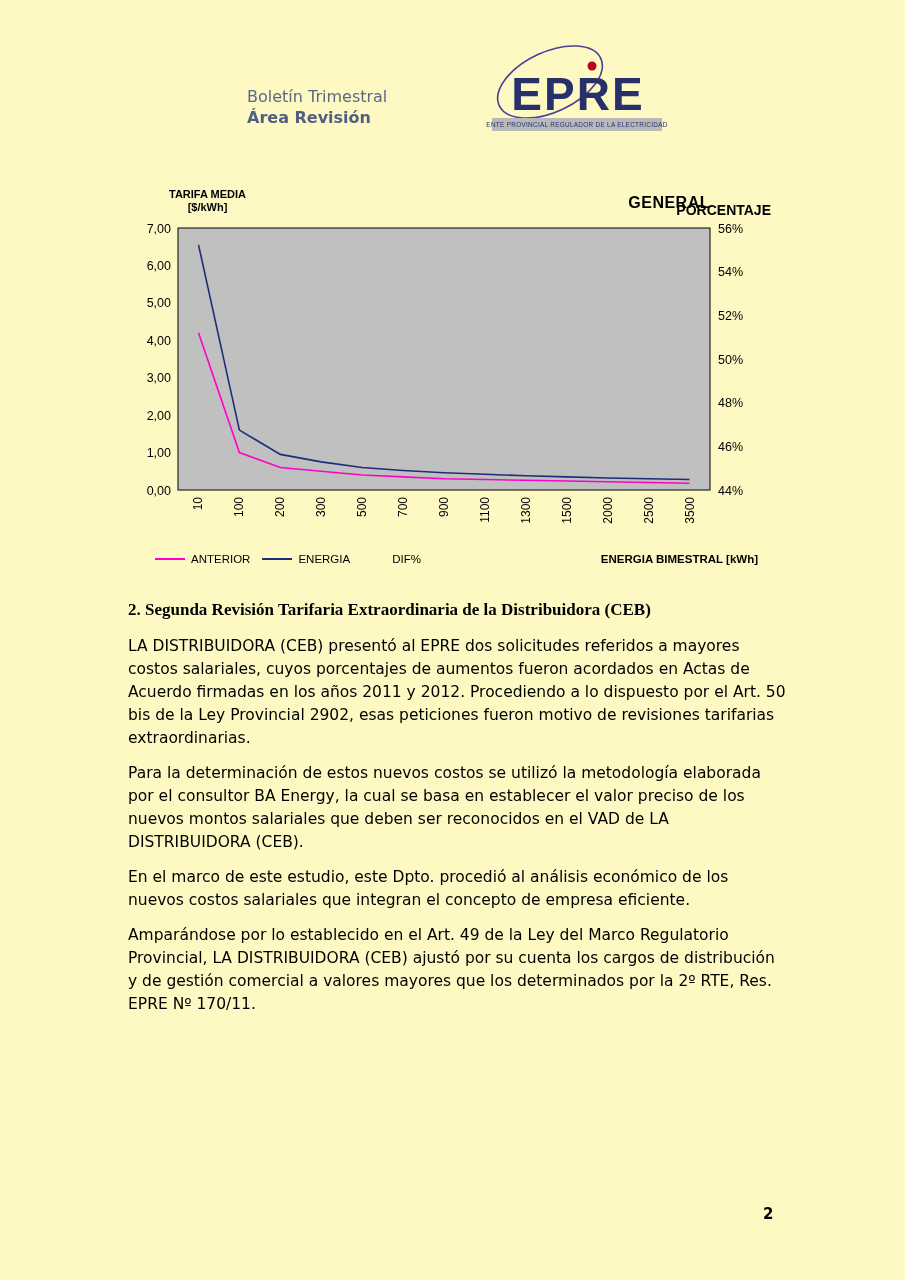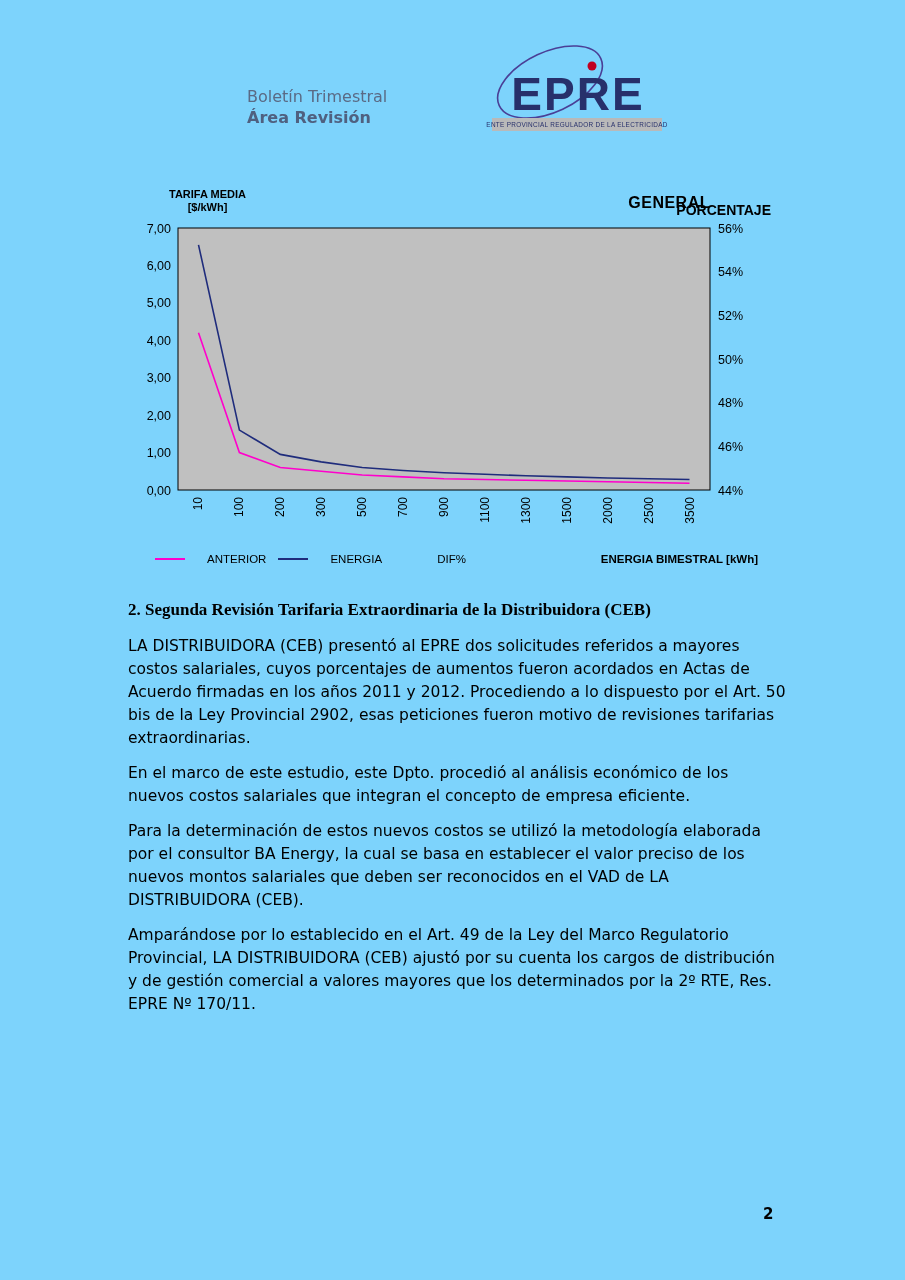--- a/index.html
+++ b/index.html
@@ -1,19 +1,19 @@
 <!DOCTYPE html>
 <html><head>
 <meta charset="utf-8">
 <style>
   * { margin:0; padding:0; box-sizing:border-box; }
   html,body { background:#ffffff; }
   body { font-family:"DejaVu Sans", sans-serif; color:#000; }
   .page {
-    position:relative; width:905px; height:1280px; background:#7dd3fc;
+    position:relative; width:905px; height:1280px; background:#fef9c3;
     overflow:hidden; margin:0 auto;
   }
 
   
   .bulletin { position:absolute; left:247px; top:86px; color:#5a6a85; font-size:16px; line-height:21px; }
   .bulletin .l2 { font-weight:bold; color:#4f6080; }
 
   .logo { position:absolute; left:490px; top:52px; width:178px; height:92px; }
   .logo svg { overflow:visible; }
   .logo-word { font-family:"Liberation Sans", sans-serif; font-weight:bold; fill:#27306b; font-size:46px; letter-spacing:2px; }
@@ -25,24 +25,24 @@
                      font-size:11px; font-weight:bold; line-height:13px; font-family:"Liberation Sans", sans-serif; }
   .chart-title { position:absolute; left:53px; top:8px; width:532px; text-align:right;
                  font-size:16px; font-weight:bold; letter-spacing:0.5px; font-family:"Liberation Sans", sans-serif; }
   .right-axis-title { position:absolute; right:2px; top:16px; font-size:14px; font-weight:bold;
                       font-family:"Liberation Sans", sans-serif; }
   #chart-svg { position:absolute; left:0; top:34px; font-family:"Liberation Sans", sans-serif; }
   #chart-svg text { fill:#000; }
 
   .chart-legend { position:absolute; top:367px; left:0; right:0; display:flex; align-items:center;
                   padding:0 15px 0 30px; font-size:11.5px; font-family:"Liberation Sans", sans-serif; }
-  .legend-item { display:flex; align-items:center; gap:22px; white-space:nowrap; }
+  .legend-item { display:flex; align-items:center; gap:6px; white-space:nowrap; }
   .legend-swatch { display:inline-block; width:30px; height:2px; background:#999; }
   .li-actual { margin-left:12px; }
-  .li-dif { margin-left:55px; }
+  .li-dif { margin-left:42px; }
   .legend-spacer { flex:1; }
   .x-axis-title { font-weight:bold; white-space:nowrap; }
 
   
   .body-text { position:absolute; left:128px; top:598px; width:658px; }
   .body-text h2 { font-size:17px; font-weight:bold; line-height:23px; max-width:575px; margin:0 0 14px 0;font-family:Liberation Serif, serif; }
   .body-text p { font-size:15.5px; line-height:23px; margin:0 0 12px 0; }
 
   .page-number { position:absolute; left:763px; top:1205px; font-size:15px; font-weight:bold; }
 </style>
@@ -121,20 +121,20 @@
         <span>DIF%</span>
       </span>
       <span class="legend-spacer"></span>
       <span class="x-axis-title">ENERGIA BIMESTRAL [kWh]</span>
     </div>
   </div>
 
   <div class="body-text">
     <h2>2. Segunda Revisión Tarifaria Extraordinaria de la Distribuidora (CEB)</h2>
     <p>LA DISTRIBUIDORA (CEB) presentó al EPRE dos solicitudes referidos a mayores costos salariales, cuyos porcentajes de aumentos fueron acordados en Actas de Acuerdo firmadas en los años 2011 y 2012. Procediendo a lo dispuesto por el Art. 50 bis de la Ley Provincial 2902, esas peticiones fueron motivo de revisiones tarifarias extraordinarias.</p>
+    <p>Para la determinación de estos nuevos costos se utilizó la metodología elaborada por el consultor BA Energy, la cual se basa en establecer el valor preciso de los nuevos montos salariales que deben ser reconocidos en el VAD de LA DISTRIBUIDORA (CEB).</p>
     <p>En el marco de este estudio, este Dpto. procedió al análisis económico de los nuevos costos salariales que integran el concepto de empresa eficiente.</p>
-    <p>Para la determinación de estos nuevos costos se utilizó la metodología elaborada por el consultor BA Energy, la cual se basa en establecer el valor preciso de los nuevos montos salariales que deben ser reconocidos en el VAD de LA DISTRIBUIDORA (CEB).</p>
     <p>Amparándose por lo establecido en el Art. 49 de la Ley del Marco Regulatorio Provincial, LA DISTRIBUIDORA (CEB) ajustó por su cuenta los cargos de distribución y de gestión comercial a valores mayores que los determinados por la 2º RTE, Res. EPRE Nº 170/11.</p>
   </div>
 
   <div class="page-number">2</div>
 
 </div>
 
 </body></html>

